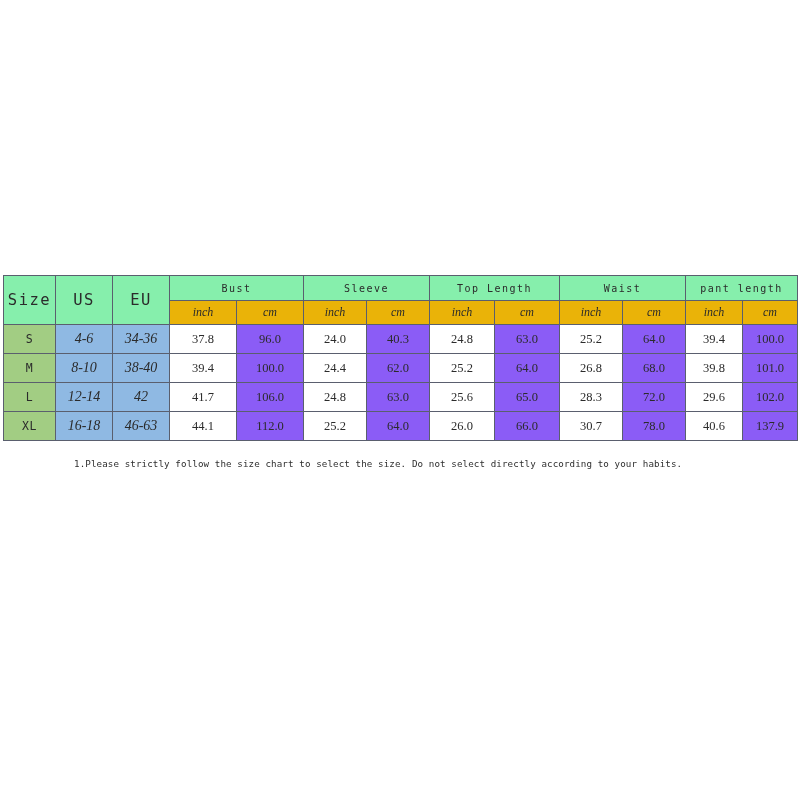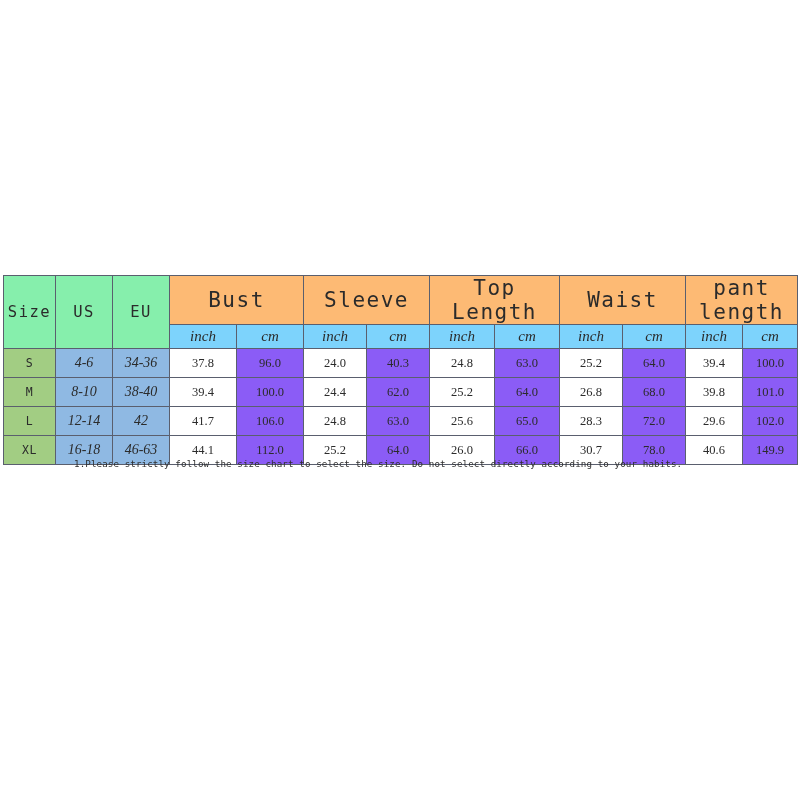--- a/index.html
+++ b/index.html
@@ -53,33 +53,33 @@
   
   .hdr-main {
     background: #86efac;
     height: 46px;
     font-family: "DejaVu Sans Mono", monospace;
     font-size: 15.5px;
     letter-spacing: 1.5px;
     color: #3a3a3a;
   }
   .hdr-span {
-    background: #fdba74;
+    background: #86efac;
     height: 24px;
     font-family: "DejaVu Sans Mono", monospace;
-    font-size: 21px;
+    font-size: 10px;
     letter-spacing: 1.5px;
     color: #3a3a3a;
   }
   .hdr-unit {
-    background: #7dd3fc;
+    background: #eab308;
     height: 23px;
     font-family: "Liberation Serif", serif;
     font-style: italic;
-    font-size: 15px;
+    font-size: 12px;
     color: #3a3a3a;
   }
 
   
   tr.data-row { height: 29px; }
 
   td.c-size {
     background: #a2cd83;
     font-family: "DejaVu Sans Mono", monospace;
     font-size: 11.5px;
@@ -219,21 +219,21 @@
           <td class="c-eu">46-63</td>
           <td class="c-inch">44.1</td>
           <td class="c-cm">112.0</td>
           <td class="c-inch">25.2</td>
           <td class="c-cm">64.0</td>
           <td class="c-inch">26.0</td>
           <td class="c-cm">66.0</td>
           <td class="c-inch">30.7</td>
           <td class="c-cm">78.0</td>
           <td class="c-inch">40.6</td>
-          <td class="c-cm">149.9</td>
+          <td class="c-cm">137.9</td>
         </tr>
       </tbody>
     </table>
   </div>
 
   <div class="note" id="note-1">1.Please strictly follow the size chart to select the size. Do not select directly according to your habits.</div>
 
 </div>
 
 </body></html>

